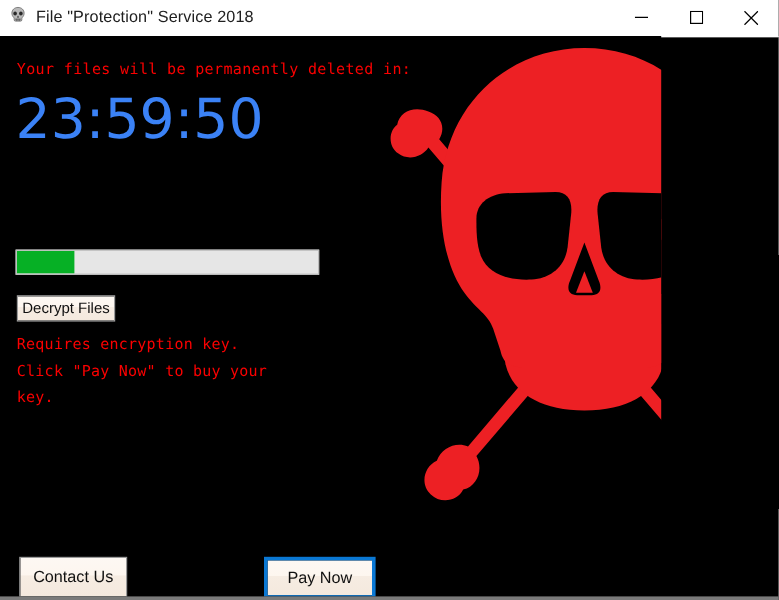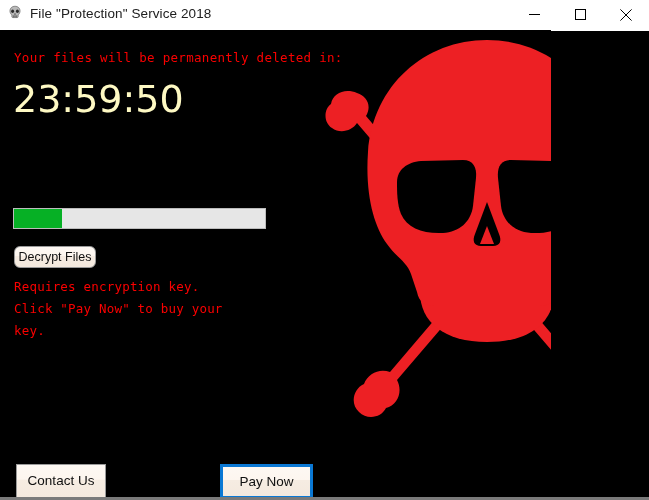--- a/index.html
+++ b/index.html
@@ -92,23 +92,23 @@
     left: 14px;
     top: 20px;
     font-size: 12.5px;
     letter-spacing: 0.3px;
   }
   #countdown {
     position: absolute;
     left: 13px;
     top: 48px;
     font-family: "DejaVu Sans", "Liberation Sans", sans-serif;
-    font-size: 38px;
+    font-size: 46px;
     line-height: 42px;
-    color: #fef9c3;
+    color: #3b82f6;
     letter-spacing: 0px;
     white-space: pre;
   }
   #status-heading {
     left: 14px;
     top: 147px;
     font-size: 21px;
     letter-spacing: 0.5px;
   }
 
@@ -143,21 +143,20 @@
     justify-content: center;
     text-align: center;
     line-height: 1;
   }
   #decrypt-button {
     left: 14px;
     top: 216px;
     width: 82px;
     height: 22px;
     font-size: 12.5px;
-    border-radius: 6px;
   }
   #contact-button {
     left: 16px;
     top: 434px;
     width: 90px;
     height: 34px;
     font-size: 13.5px;
   }
   #pay-button {
     left: 220px;

